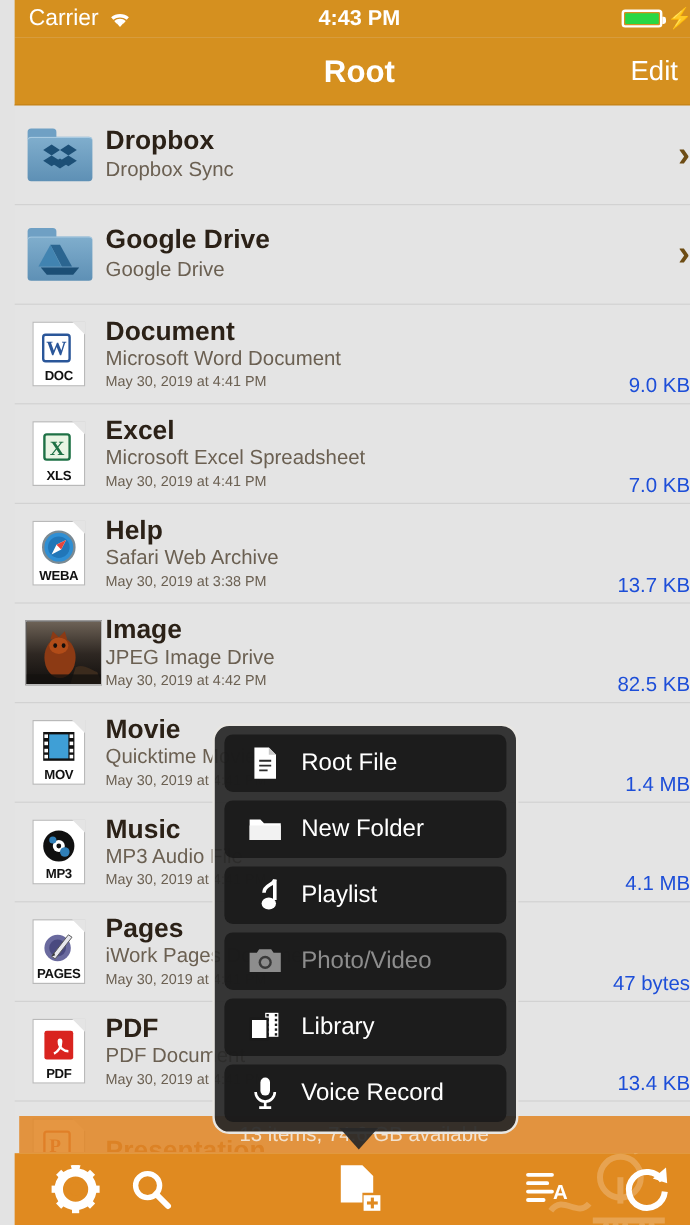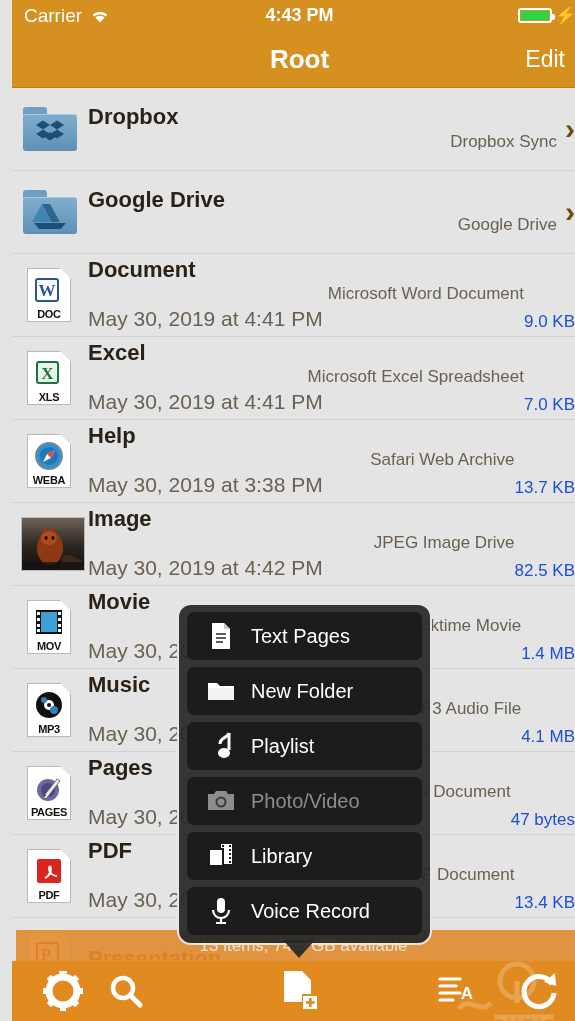--- a/index.html
+++ b/index.html
@@ -50,22 +50,22 @@
     background: #e4e4e4; overflow: hidden;
   }
   .row {
     position: relative; height: 83px; width: 575px;
     border-bottom: 1px solid #d2d2d2;
     display: flex; align-items: center; padding: 0 12px 0 8px;
   }
   .row .ico { width: 60px; height: 60px; flex: 0 0 60px; position: relative; margin-right: 8px; }
   .row .txt { flex: 1 1 auto; min-width: 0; }
   .r-name { font-size: 22px; font-weight: bold; color: #2b2117; line-height: 1.12; }
-  .r-sub  { font-size: 17px; color: #6b6052; line-height: 1.3; text-align: right; }
-  .r-date { font-size: 21px; color: #6b6052; line-height: 1.3; }
+  .r-sub  { font-size: 17px; color: #6b6052; line-height: 1.3; }
+  .r-date { font-size: 12px; color: #6b6052; line-height: 1.3; }
   .r-size { font-size: 17px; color: #1d4ed8; white-space: nowrap; align-self: flex-end; padding-bottom: 4px; }
   .row.folder .txt .r-name { margin-bottom: 2px; }
   .chev {
     font-size: 30px; color: #6d4c14; font-weight: bold; line-height: 1;
     margin-left: 8px;
   }
 
   
   .page {
     position: absolute; left: 7px; top: 3px; width: 44px; height: 54px;
@@ -434,21 +434,21 @@
     <div class="mi">
       <span class="mi-ico">
         <svg width="24" height="28" viewBox="0 0 24 28">
             <path d="M3 1h12l6 6v20H3z" fill="#fff"></path>
             <path d="M15 1v6h6z" fill="#c9c9c9"></path>
             <g stroke="#2b2b2b" stroke-width="1.6">
               <path d="M7 12h10M7 16h10M7 20h7"></path>
             </g>
           </svg>
       </span>
-      <span class="mi-lbl">Text Pages</span>
+      <span class="mi-lbl">Root File</span>
     </div>
     <div class="mi">
       <span class="mi-ico">
         <svg width="28" height="24" viewBox="0 0 28 24">
             <path d="M1 4h9l3 3h14v14H1z" fill="#fff"></path>
             <path d="M1 9h26v12H1z" fill="#f2f2f2"></path>
           </svg>
       </span>
       <span class="mi-lbl">New Folder</span>
     </div>

